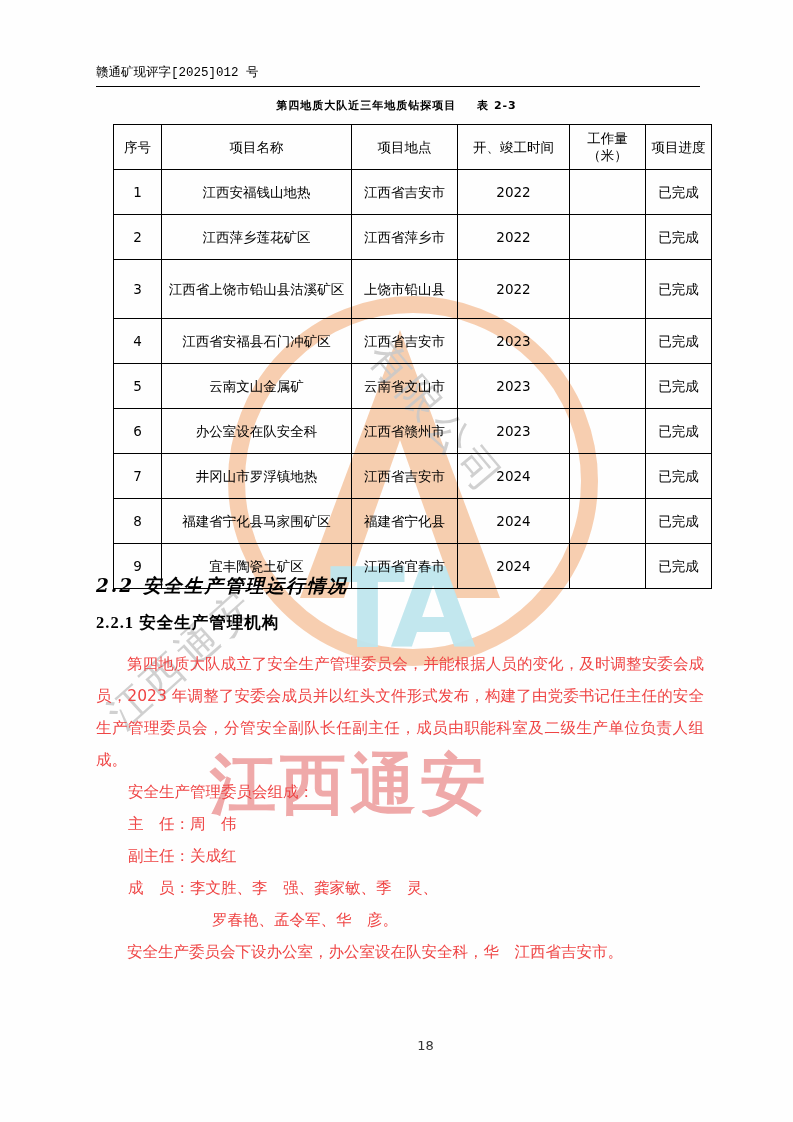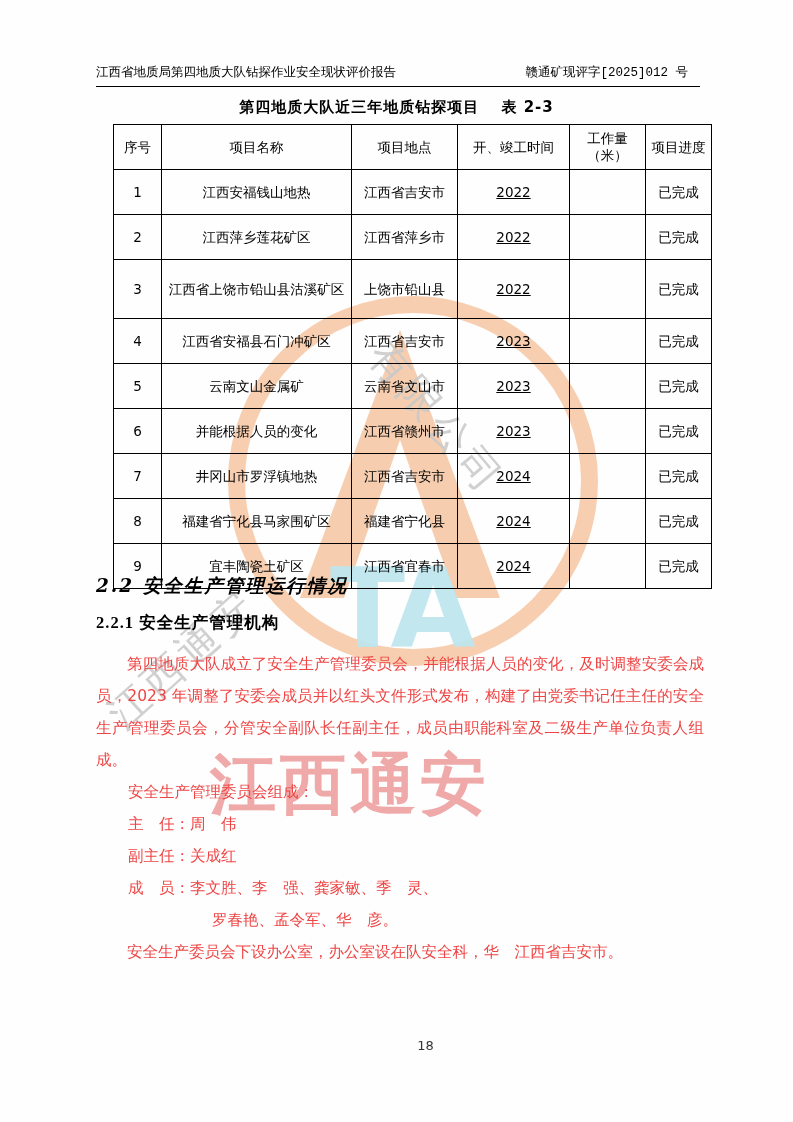--- a/index.html
+++ b/index.html
@@ -112,21 +112,21 @@
   .page-header .hdr-left { letter-spacing: 0px; }
   .page-header .hdr-right { letter-spacing: 0px; margin-right: 12px; font-family: Liberation Mono, monospace; }
 
   
   .table-title {
     position: absolute;
     left: 0;
     top: 98px;
     width: 793px;
     text-align: center;
-    font-size: 15px;
+    font-size: 11px;
     font-weight: bold;
     color: #000;
     letter-spacing: 1px;
   }
   .table-title .tbl-num { margin-left: 16px; }
 
   
   table.proj {
     position: absolute;
     left: 113px;
@@ -149,21 +149,21 @@
   }
   table.proj thead th { height: 40px; }
   table.proj tbody td { height: 40px; }
   table.proj tbody tr.tall td { height: 54px; }
   .c-no    { width: 48px; }
   .c-name  { width: 190px; }
   .c-place { width: 106px; }
   .c-time  { width: 112px; }
   .c-work  { width: 76px; }
   .c-prog  { width: 66px; }
-  td.year { font-size: 12.5px; text-decoration: underline; }
+  td.year { font-size: 12.5px; }
 
   
   .h2 {
     position: absolute;
     left: 96px;
     font-size: 18.5px;
     font-weight: bold;
     font-style: italic;
     letter-spacing: 2px;
     color: #000000;
@@ -225,21 +225,20 @@
     </div>
     <div class="wm-gray-text wm-gray-a">有限公司</div>
     <div class="wm-gray-text wm-gray-b">江西通安</div>
     <div class="wm-cyan">TA</div>
     <div class="wm-red">江西通安</div>
   </div>
 
   <div id="content">
 
     <div class="page-header">
-      <span class="hdr-left">江西省地质局第四地质大队钻探作业安全现状评价报告</span>
       <span class="hdr-right">赣通矿现评字[2025]012 号</span>
     </div>
 
     <div class="table-title">
       <span>第四地质大队近三年地质钻探项目</span>
       <span class="tbl-num">表 2-3</span>
     </div>
 
     <table class="proj">
       <colgroup>
@@ -296,21 +295,21 @@
         <tr>
           <td>5</td>
           <td>云南文山金属矿</td>
           <td>云南省文山市</td>
           <td class="year">2023</td>
           <td></td>
           <td>已完成</td>
         </tr>
         <tr>
           <td>6</td>
-          <td>并能根据人员的变化</td>
+          <td>办公室设在队安全科</td>
           <td>江西省赣州市</td>
           <td class="year">2023</td>
           <td></td>
           <td>已完成</td>
         </tr>
         <tr>
           <td>7</td>
           <td>井冈山市罗浮镇地热</td>
           <td>江西省吉安市</td>
           <td class="year">2024</td>

